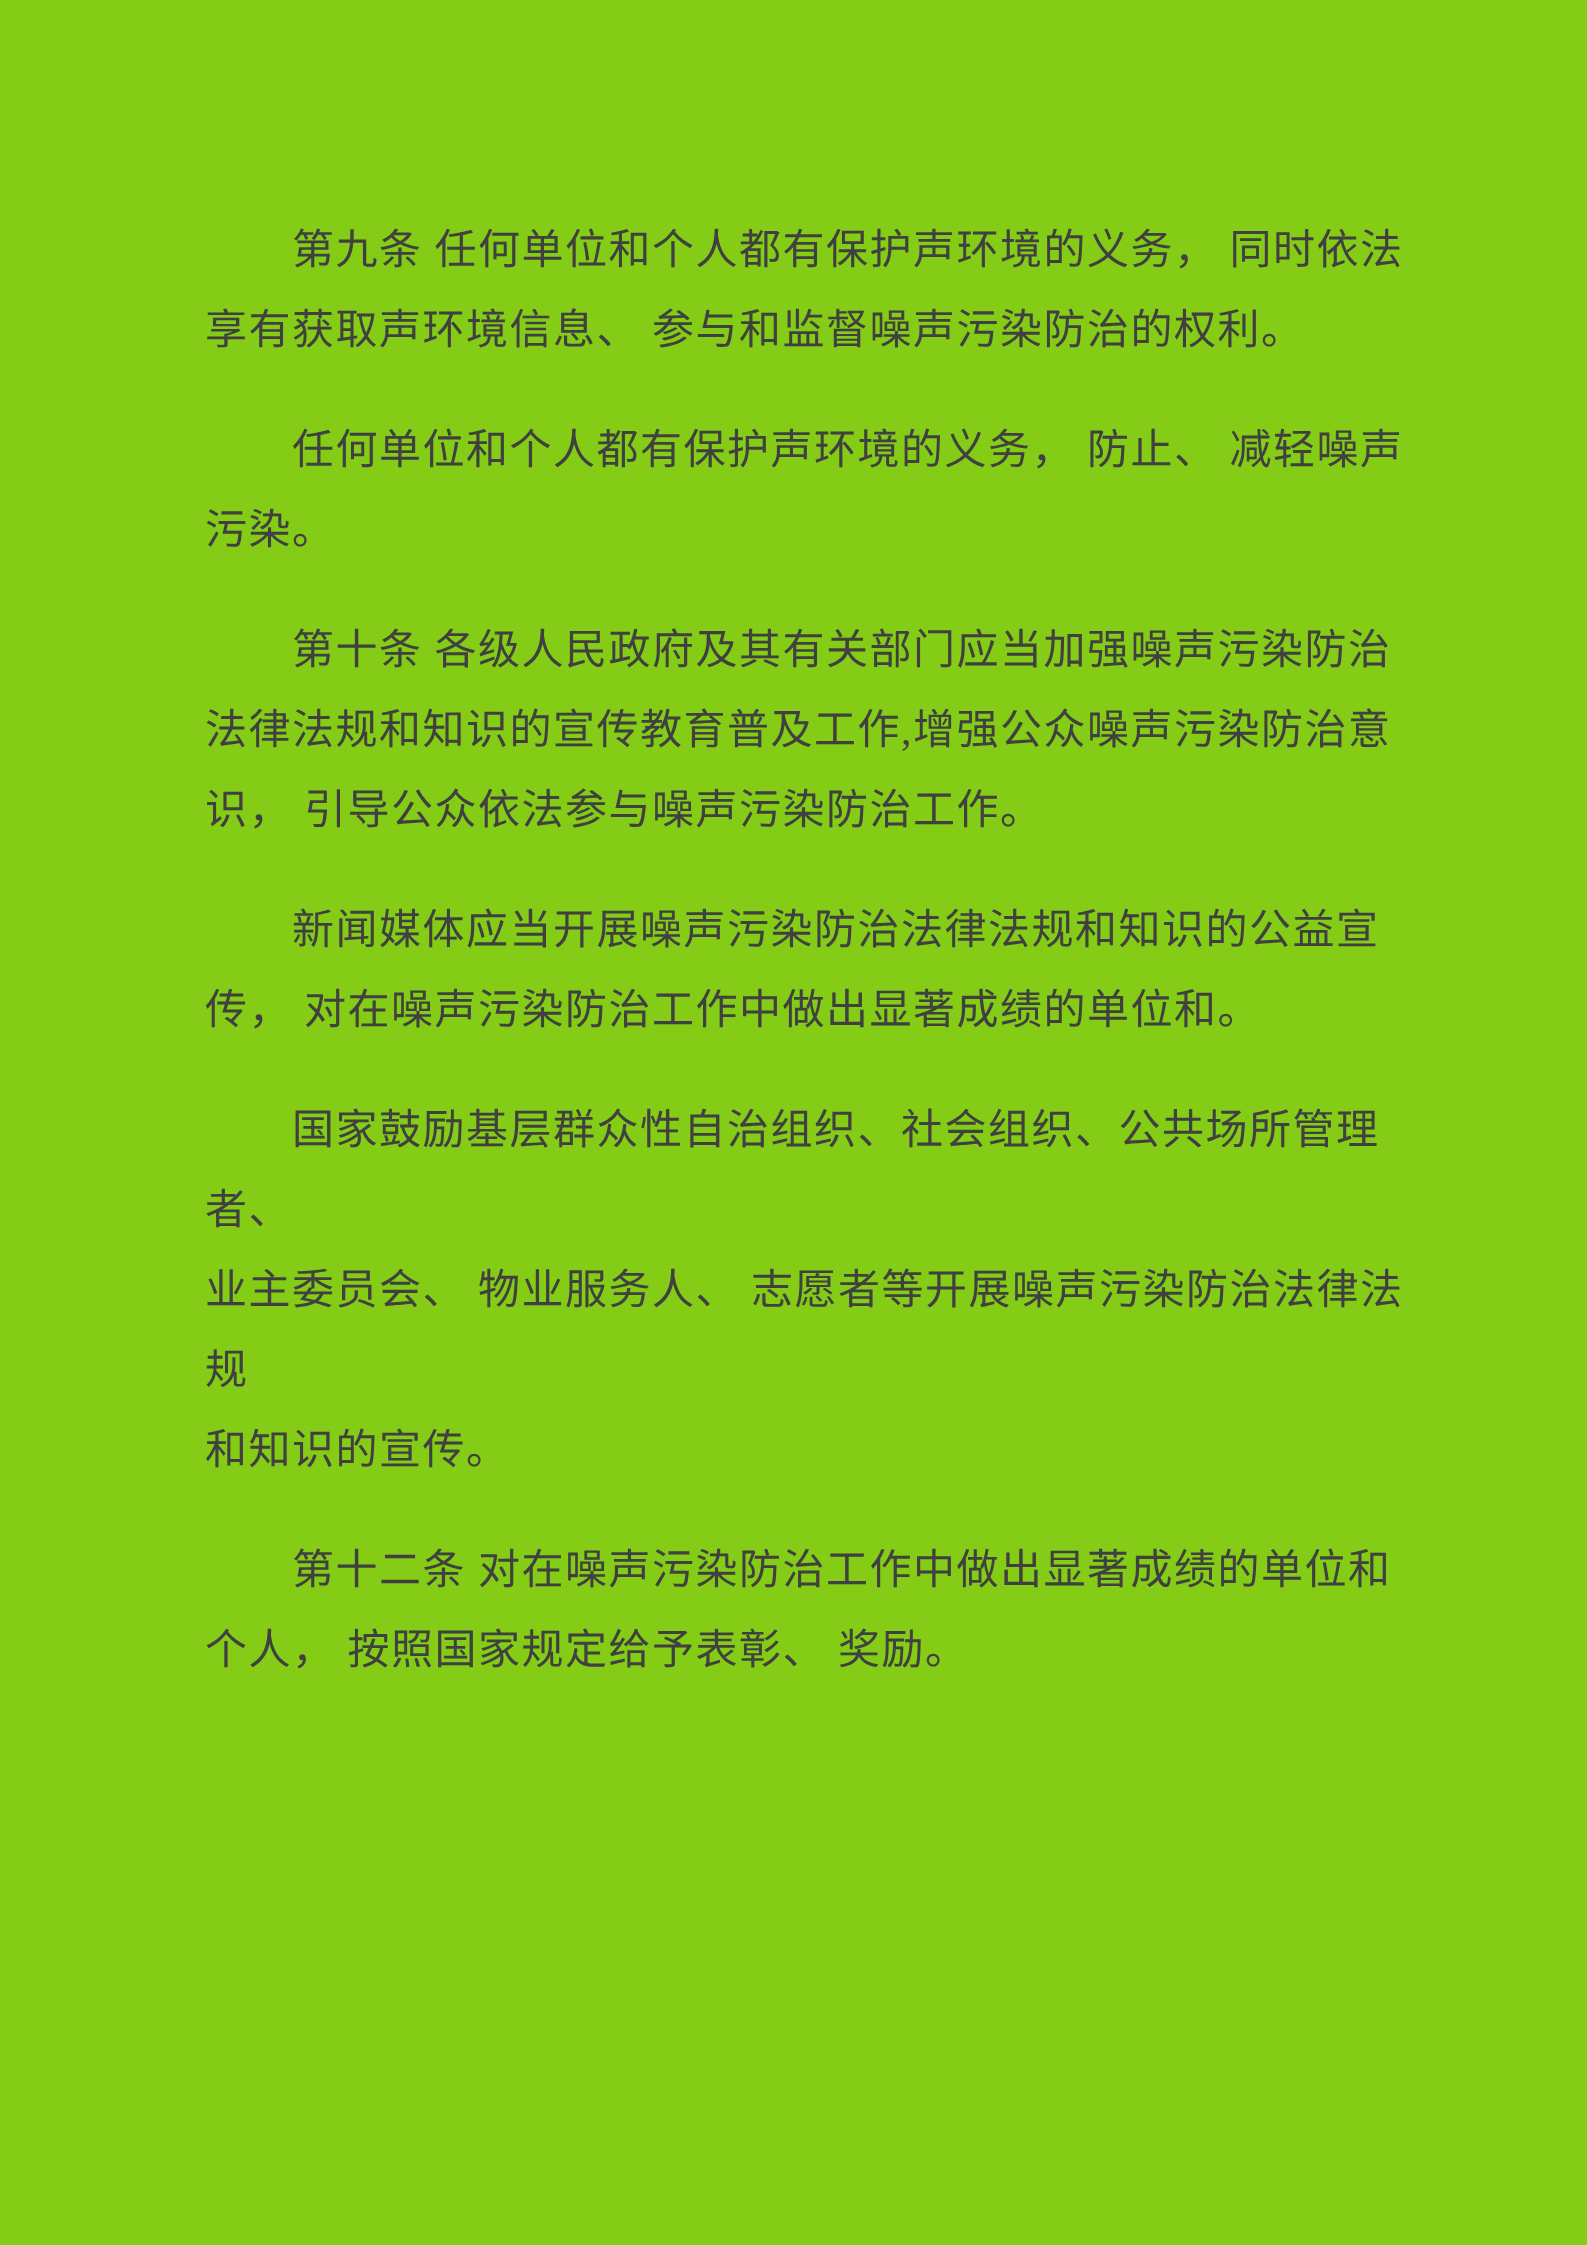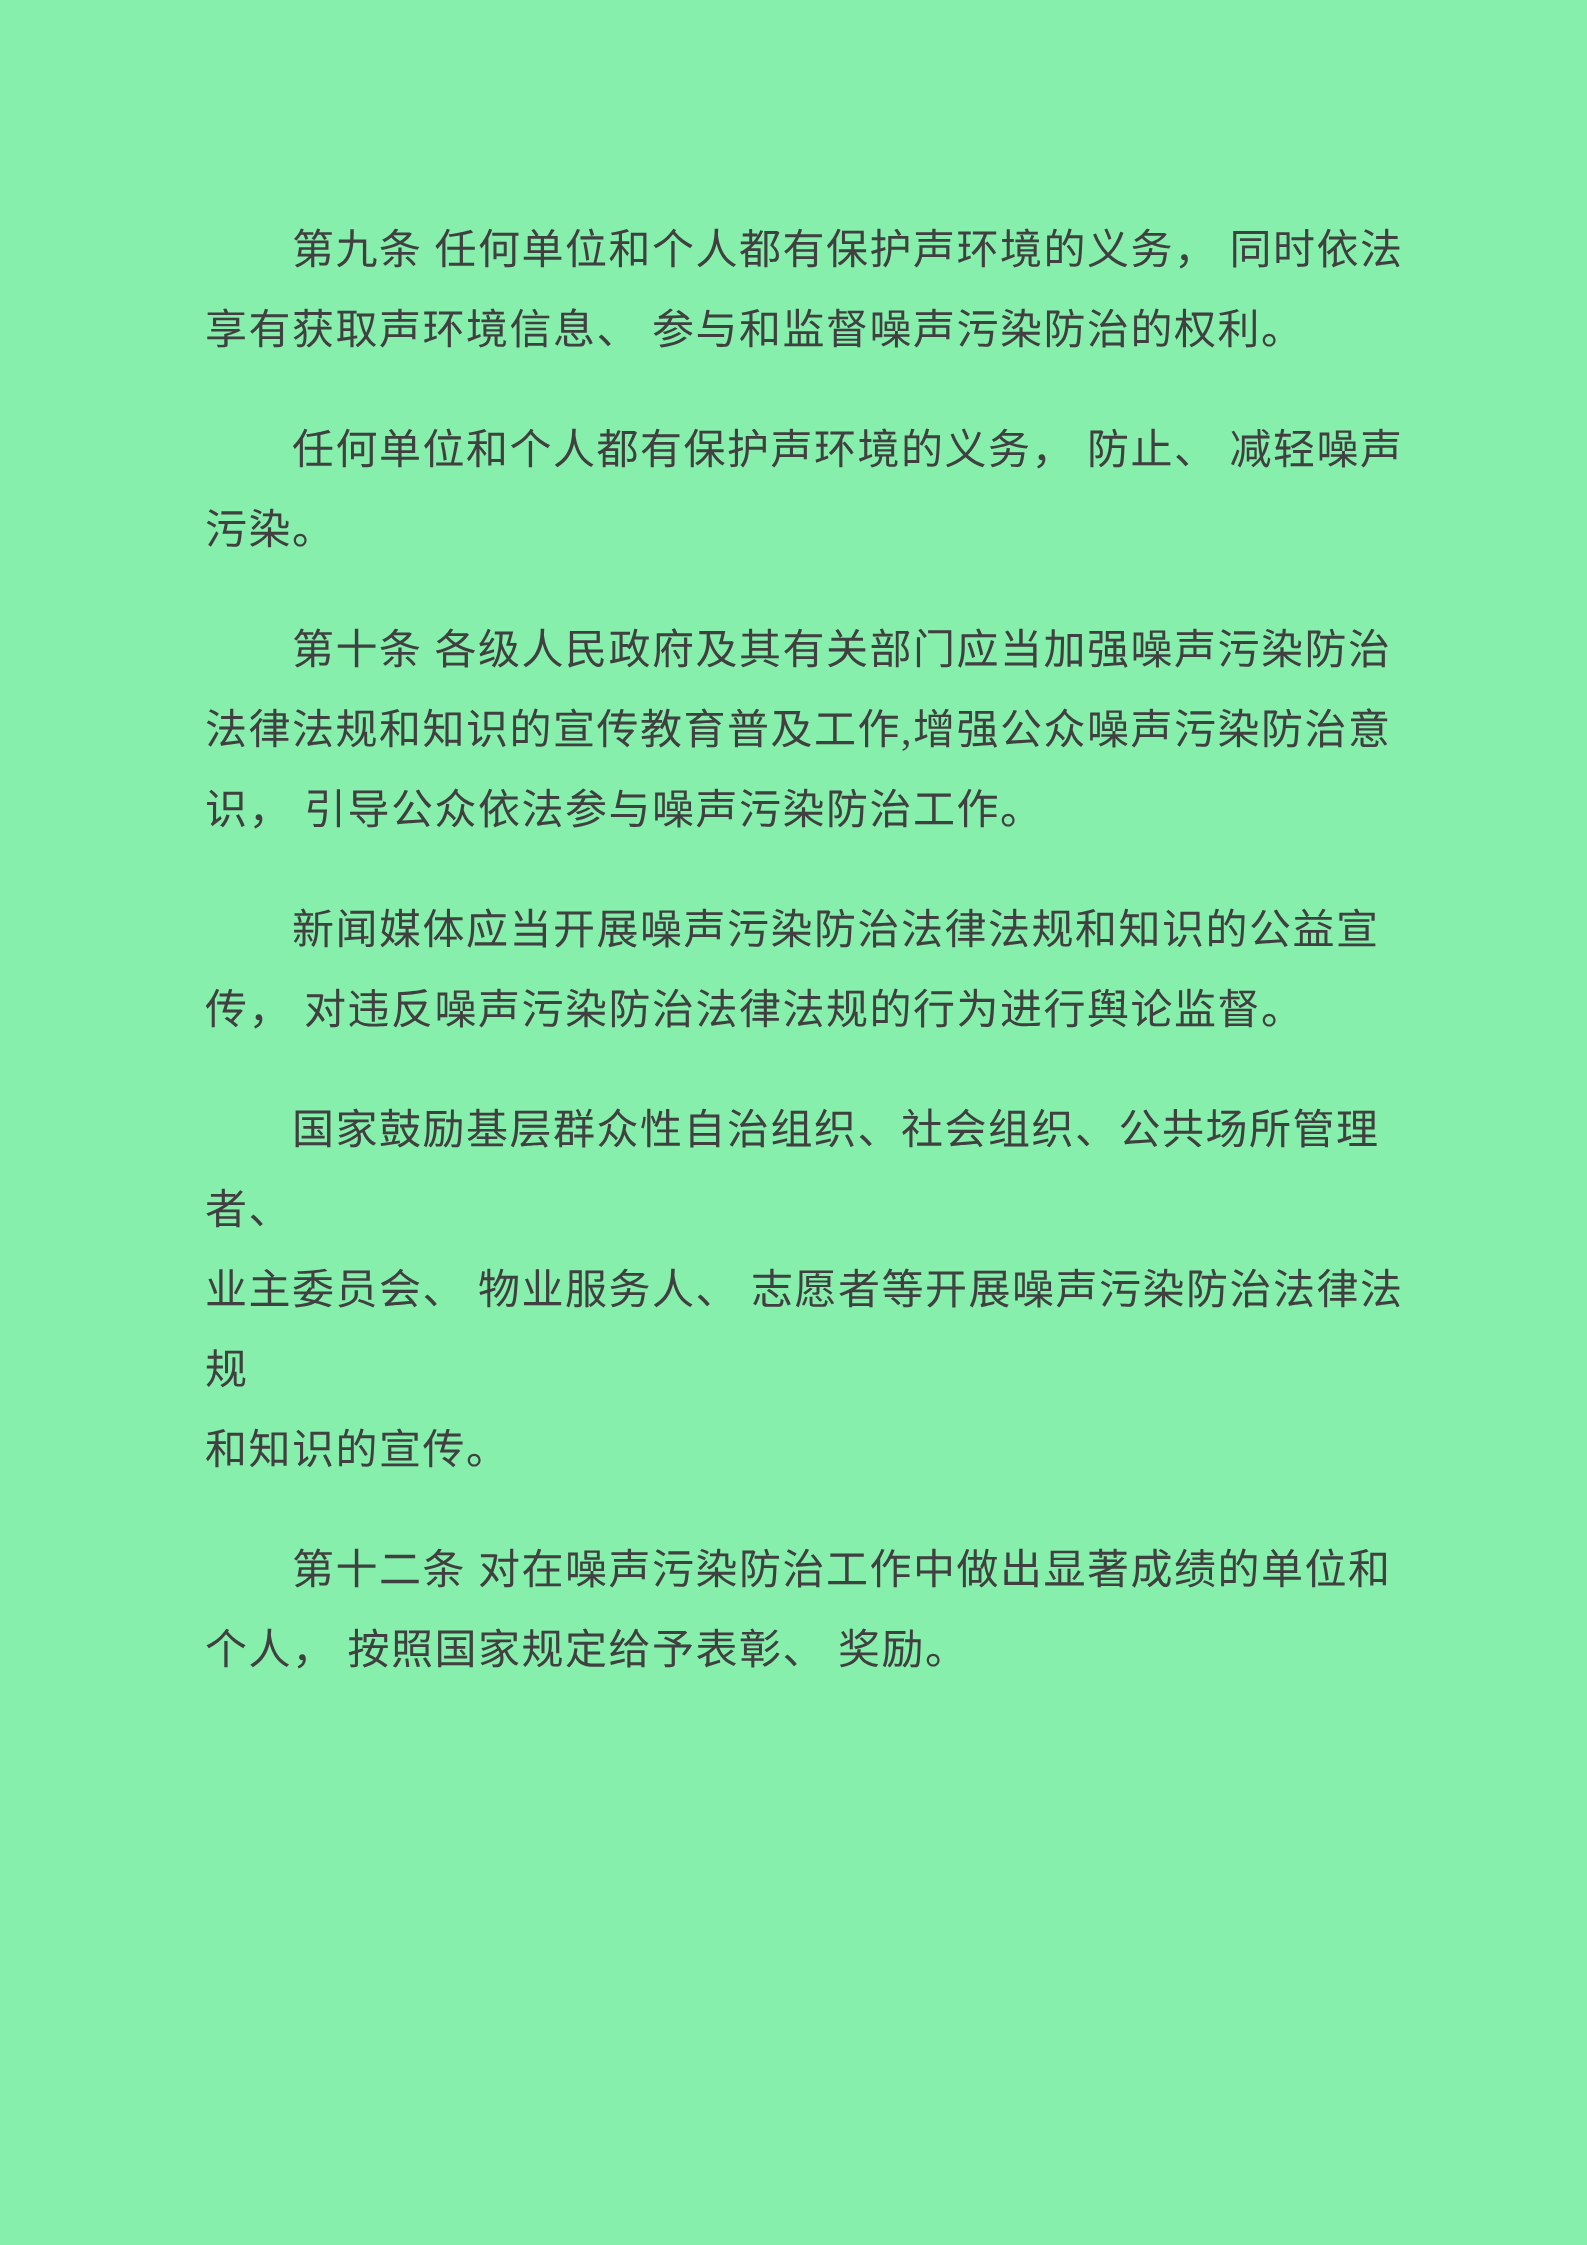--- a/index.html
+++ b/index.html
@@ -4,21 +4,21 @@
 <style>
   html, body {
     margin: 0;
     padding: 0;
     background: #ffffff;
   }
   .page {
     position: relative;
     width: 1587px;
     height: 2245px;
-    background: #86efac;
+    background: #84cc16;
     overflow: hidden;
     font-family: "Liberation Serif", "DejaVu Serif", serif;
     color: #404040;
   }
   .content {
     position: absolute;
     top: 0;
     left: 205px;
     width: 1228px;
     padding-top: 210px;
@@ -41,21 +41,21 @@
 <div class="page">
   <div class="content">
     <p class="para">第九条 任何单位和个人都有保护声环境的义务， 同时依法
 享有获取声环境信息、 参与和监督噪声污染防治的权利。</p>
     <p class="para">任何单位和个人都有保护声环境的义务， 防止、 减轻噪声
 污染。</p>
     <p class="para">第十条 各级人民政府及其有关部门应当加强噪声污染防治
 法律法规和知识的宣传教育普及工作,增强公众噪声污染防治意
 识， 引导公众依法参与噪声污染防治工作。</p>
     <p class="para">新闻媒体应当开展噪声污染防治法律法规和知识的公益宣
-传， 对违反噪声污染防治法律法规的行为进行舆论监督。</p>
+传， 对在噪声污染防治工作中做出显著成绩的单位和。</p>
     <p class="para">国家鼓励基层群众性自治组织、社会组织、公共场所管理者、
 业主委员会、 物业服务人、 志愿者等开展噪声污染防治法律法规
 和知识的宣传。</p>
     <p class="para">第十二条 对在噪声污染防治工作中做出显著成绩的单位和
 个人， 按照国家规定给予表彰、 奖励。</p>
 
   </div>
 </div>
 
 </body></html>

